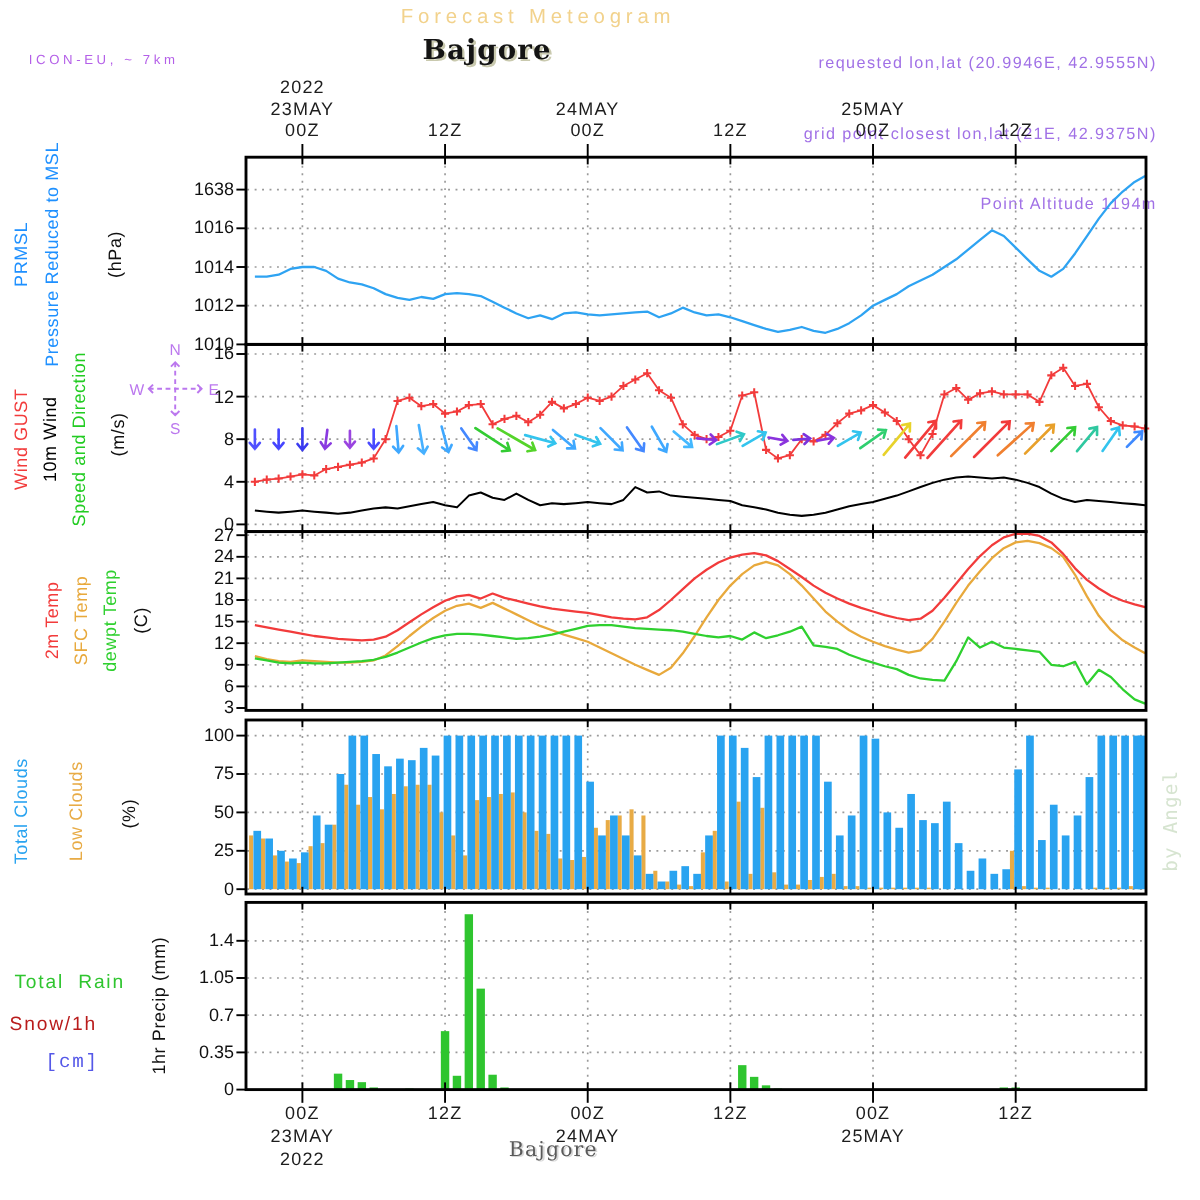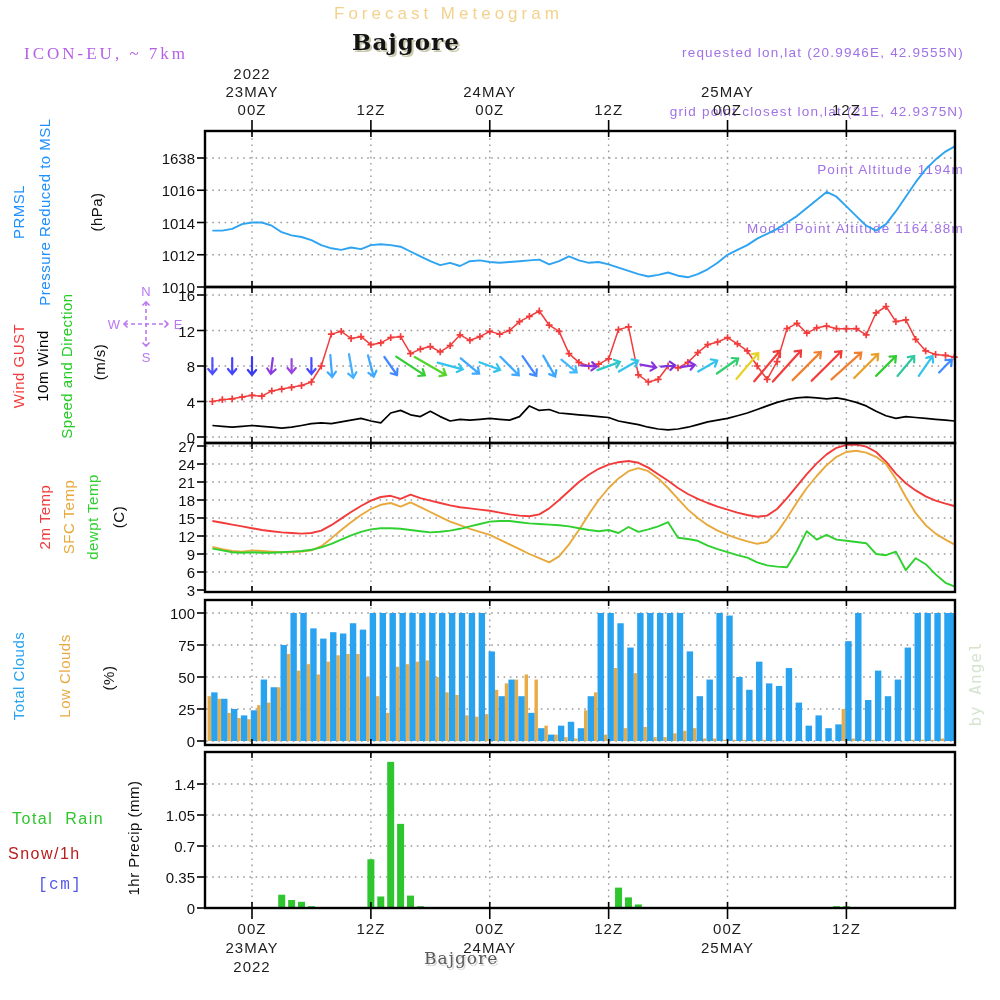--- a/index.html
+++ b/index.html
@@ -5,41 +5,40 @@
   html,body{margin:0;padding:0;background:#fff;}
   #root{position:relative;width:1000px;height:1000px;background:#fff;overflow:hidden;
         font-family:"Liberation Sans",sans-serif;}
   .hlabel{position:absolute;white-space:pre;}
   .vlabel{position:absolute;writing-mode:vertical-rl;transform:translate(-50%,-50%) rotate(180deg);white-space:pre;}
   .xtick{position:absolute;transform:translate(-50%,-50%);font-size:15px;color:#1d1d1d;letter-spacing:1px;white-space:pre;}
   .ytick{position:absolute;transform:translate(-100%,-50%);font-size:15px;color:#111;font-weight:500;white-space:pre;}
   #title-station{font-family:"DejaVu Serif","Liberation Serif",serif;font-weight:bold;font-size:23px;color:#141414;
         text-shadow:2px 2px 0 #c9c9ae;letter-spacing:1px;}
   #wm-title{font-size:17px;color:#f2d28c;letter-spacing:4px;}
-  #model-label{font-size:17px;color:#b45fe8;letter-spacing:3px;font-family:Liberation Serif, serif;}
+  #model-label{font-size:11px;color:#b45fe8;letter-spacing:3px;}
   #hdr-right{position:absolute;right:36px;top:4px;text-align:right;font-size:13.5px;line-height:19.5px;
         color:#a171e6;letter-spacing:1.2px;white-space:pre;}
   #footer-station{font-family:"DejaVu Serif","Liberation Serif",serif;font-size:17px;color:#5a5a5a;
         text-shadow:1.5px 1.5px 0 #d8d8d8;letter-spacing:1px;}
   #credit{font-family:"DejaVu Sans Mono","Liberation Mono",monospace;font-size:16px;color:#d6e4d0;letter-spacing:1px;}
   svg{position:absolute;left:0;top:0;}
 </style>
 </head>
 <body>
 
 <div id="root">
   <div id="wm-title" class="hlabel" style="left:334px;top:4px;">Forecast Meteogram</div>
   <div id="title-station" class="hlabel" style="left:352px;top:28px;">Bajgore</div>
   <div id="model-label" class="hlabel" style="left:24px;top:44px;">ICON-EU, ~ 7km</div>
 
   <div id="hdr-right">
     <div>requested lon,lat (20.9946E, 42.9555N)</div>
     <div>grid point closest lon,lat (21E, 42.9375N)</div>
     <div>Point Altitude 1194m</div>
-    <div>Model Point Altitude 1164.88m</div>
   </div>
 
   <div id="chart-holder">
       <svg width="1000" height="1000">
         <g>
           <line stroke="#9a9a9a" stroke-width="1.4" stroke-dasharray="1.6 4.6" fill="none" x1="252" y1="132" x2="252" y2="286"></line>
           <line stroke="#9a9a9a" stroke-width="1.4" stroke-dasharray="1.6 4.6" fill="none" x1="370.8804" y1="132" x2="370.8804" y2="286"></line>
           <line stroke="#9a9a9a" stroke-width="1.4" stroke-dasharray="1.6 4.6" fill="none" x1="489.7608" y1="132" x2="489.7608" y2="286"></line>
           <line stroke="#9a9a9a" stroke-width="1.4" stroke-dasharray="1.6 4.6" fill="none" x1="608.6412" y1="132" x2="608.6412" y2="286"></line>
           <line stroke="#9a9a9a" stroke-width="1.4" stroke-dasharray="1.6 4.6" fill="none" x1="727.5216" y1="132" x2="727.5216" y2="286"></line>

